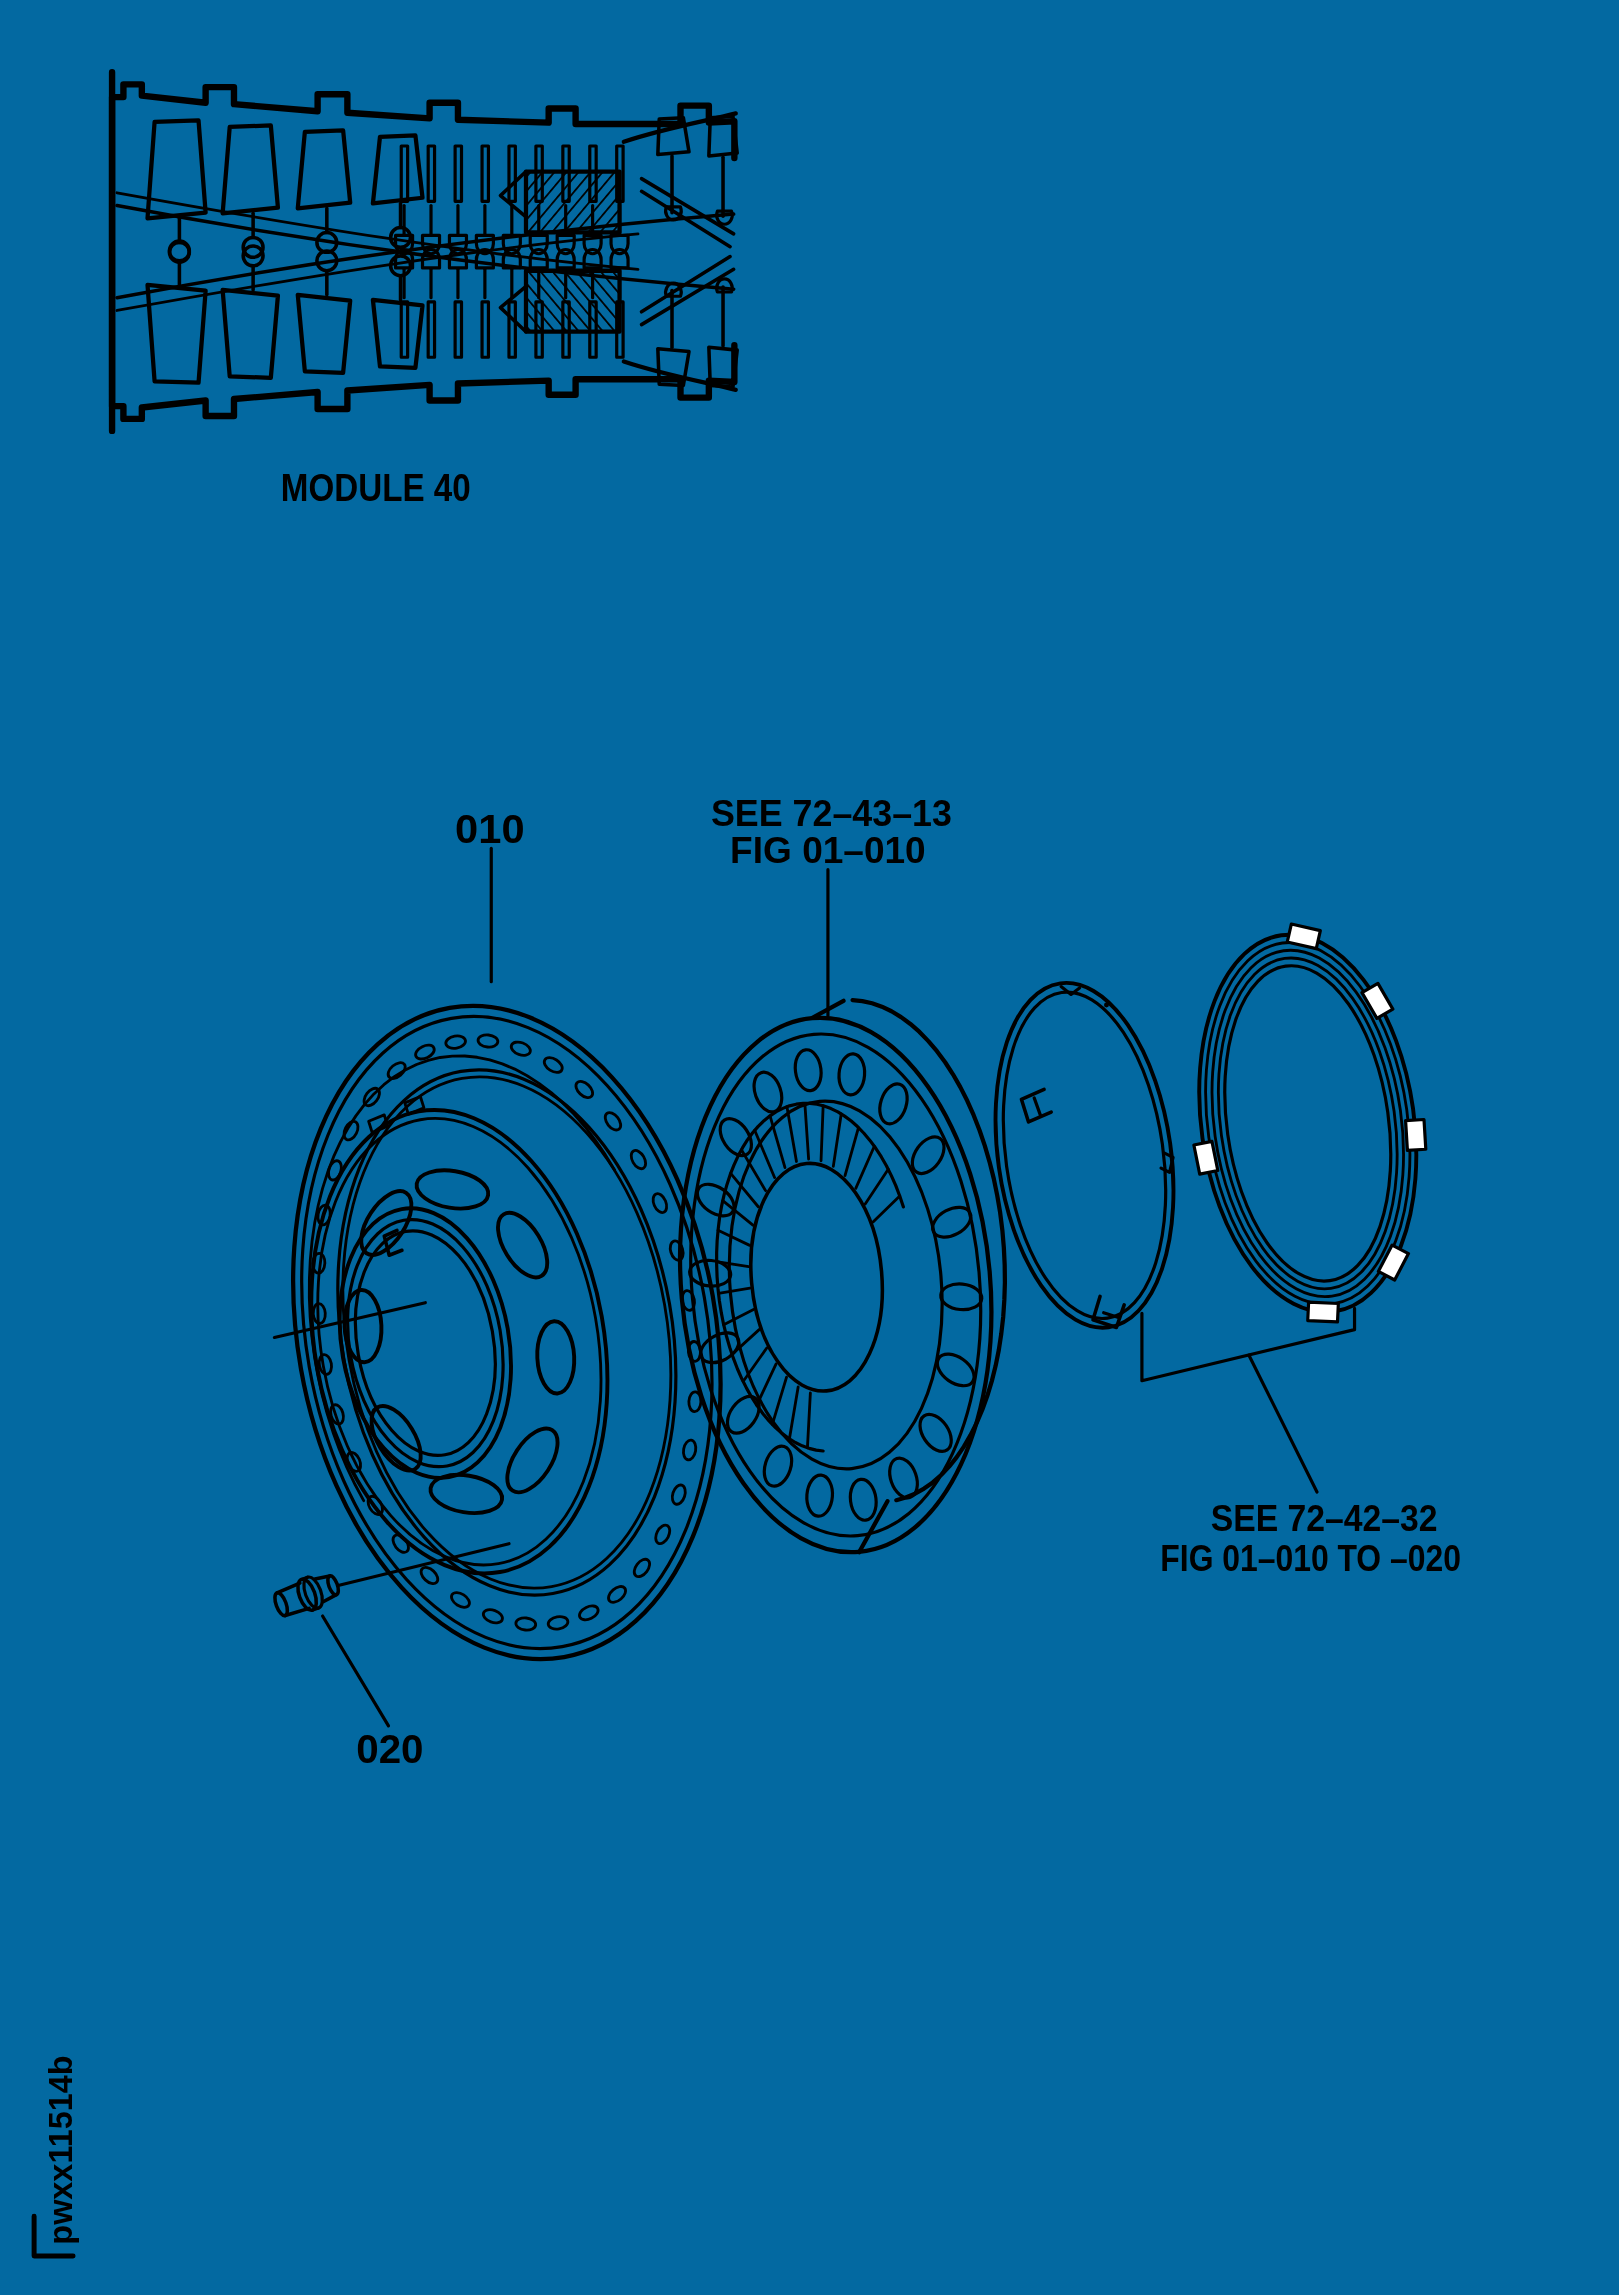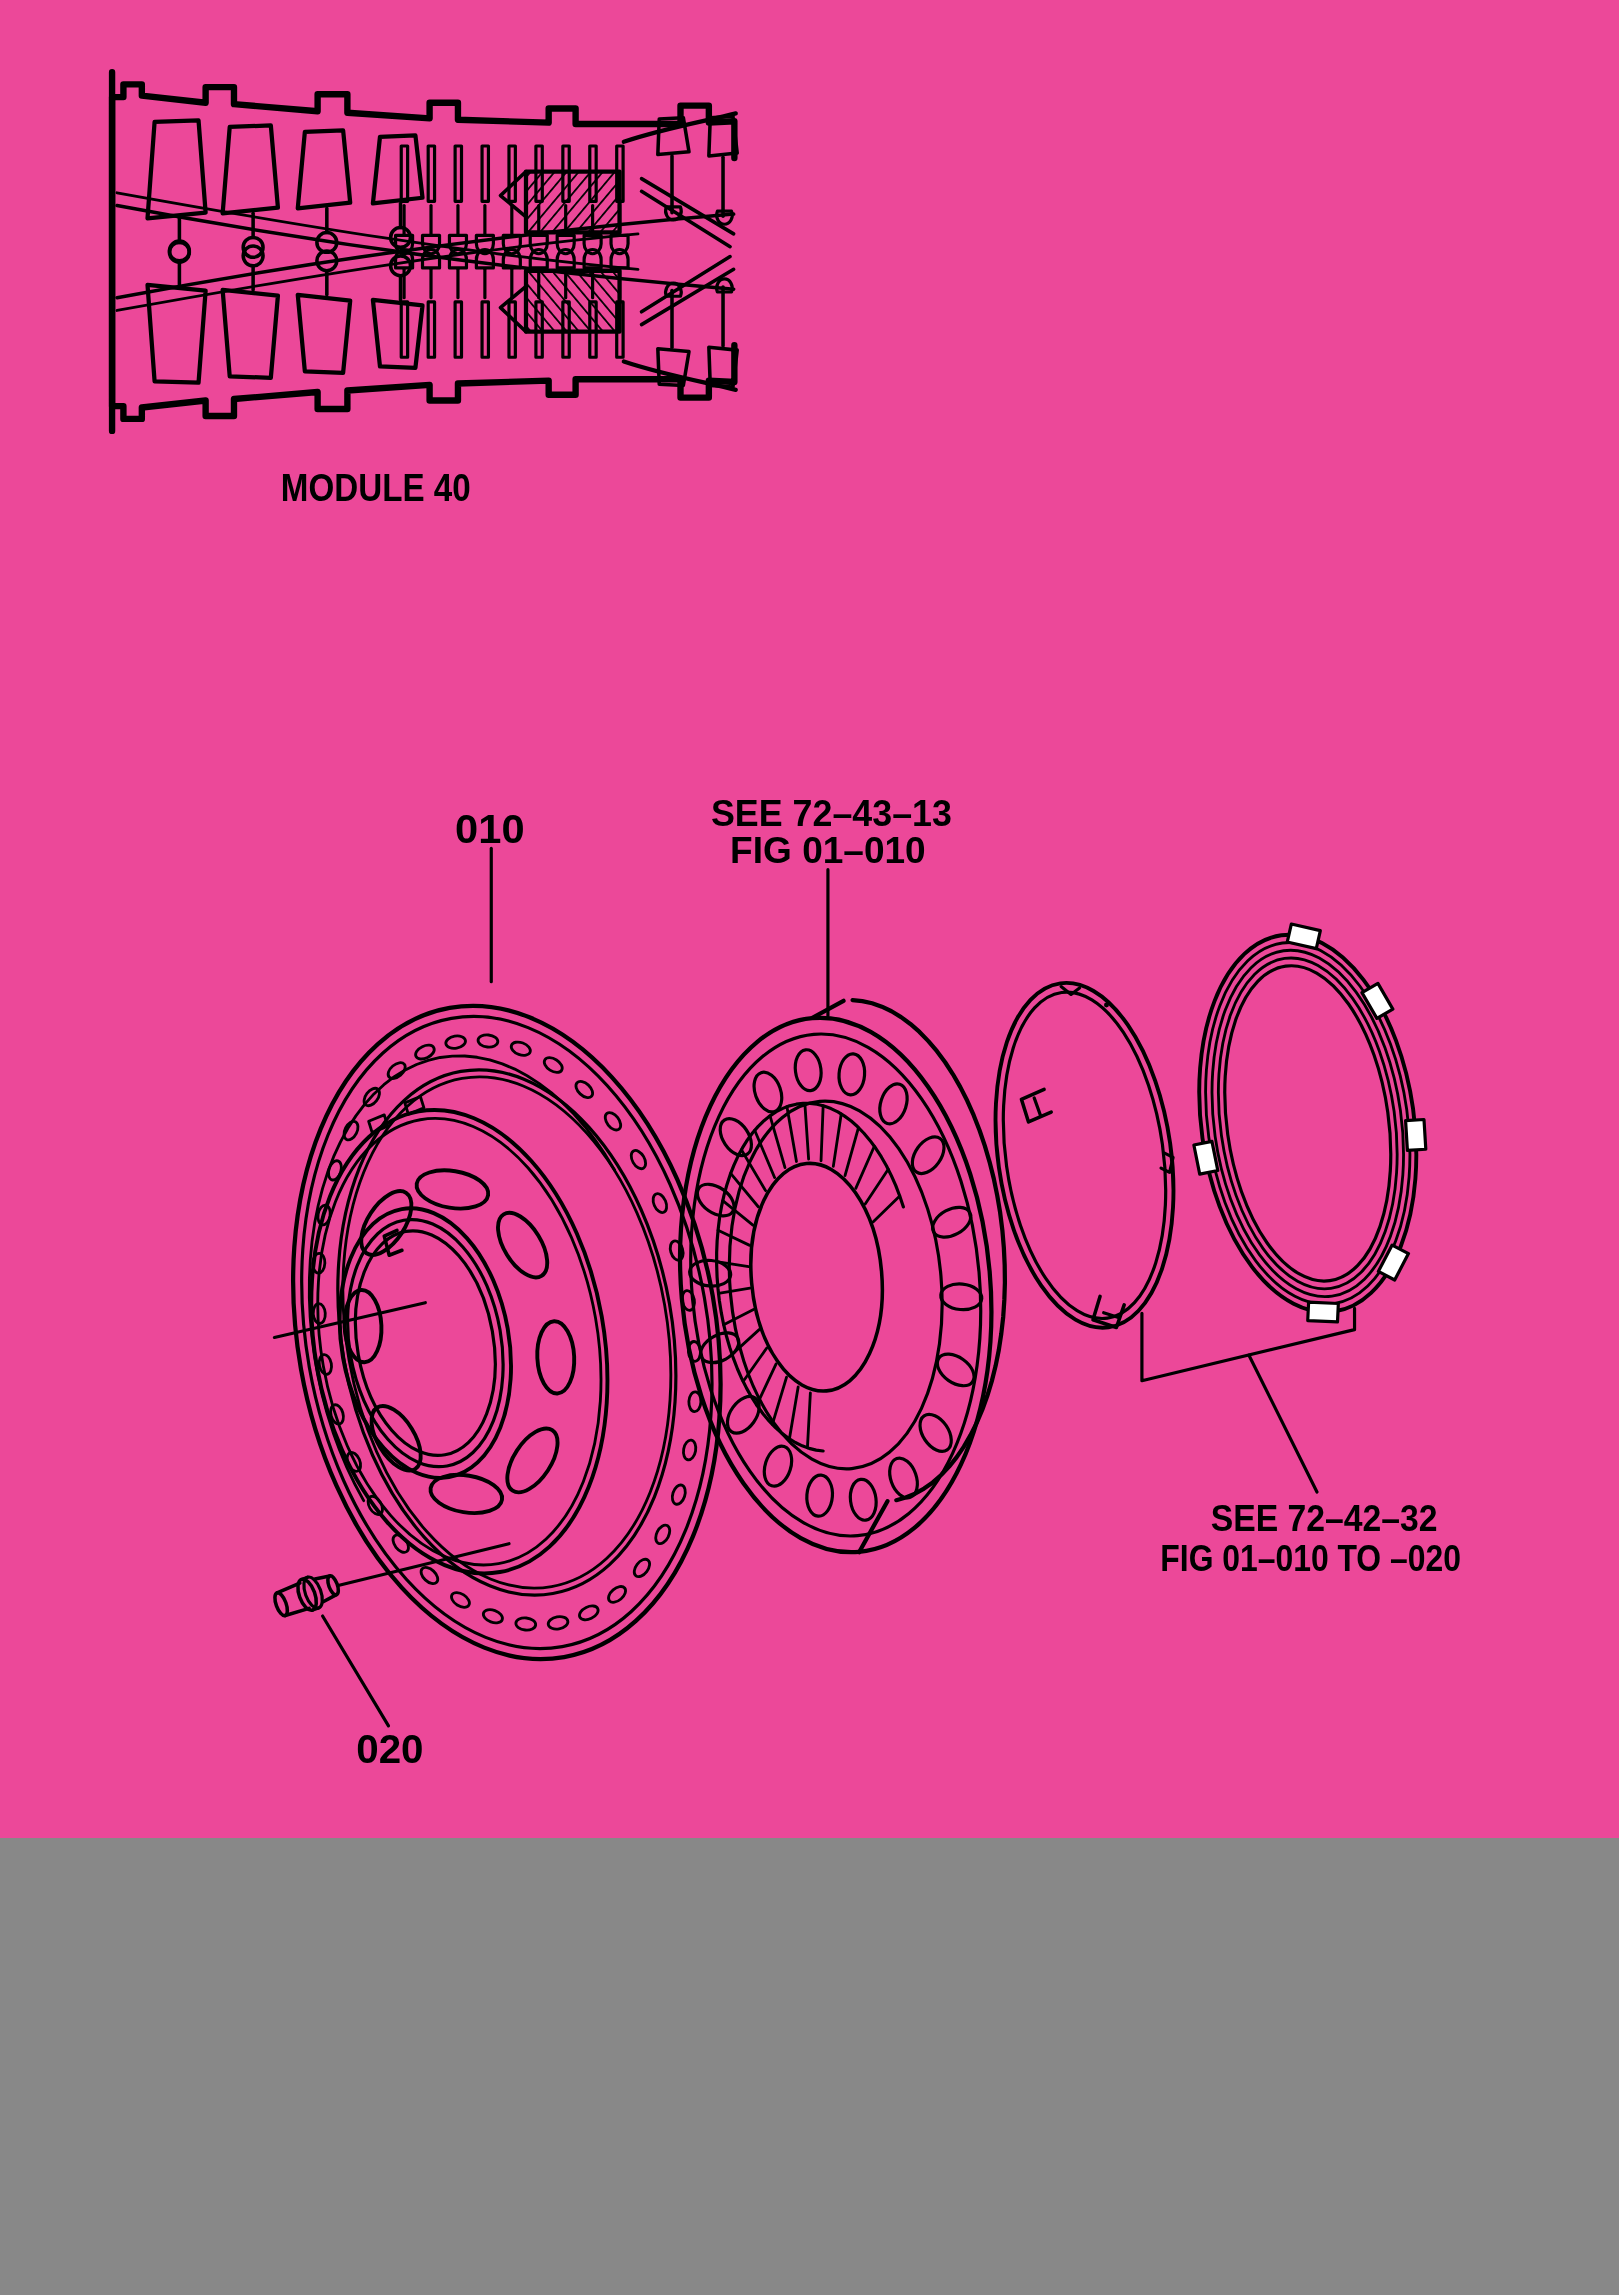--- a/index.html
+++ b/index.html
@@ -1,19 +1,19 @@
 <!DOCTYPE html>
 <html style="font-size:11.3px"><head>
 <meta charset="utf-8">
 <style>
   html,body{margin:0;padding:0;background:#888;}
   .page{
     position:relative;
-    width:1619px;height:1838px;
-    background:#ec4899;
+    width:1619px;height:2295px;
+    background:#0369a1;
     font-family:"Liberation Sans", sans-serif;
     overflow:hidden;
   }
   svg{position:absolute;left:0;top:0;}
   svg .ink{stroke:#000000;fill:none;stroke-linecap:round;stroke-linejoin:round;}
   text{fill:#000000;font-family:"Liberation Sans", sans-serif;font-weight:bold;}
 </style>
 </head>
 <body>
 

